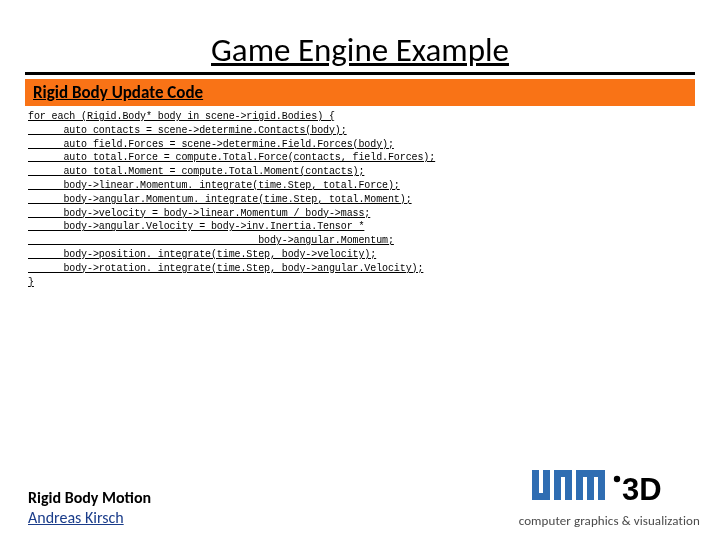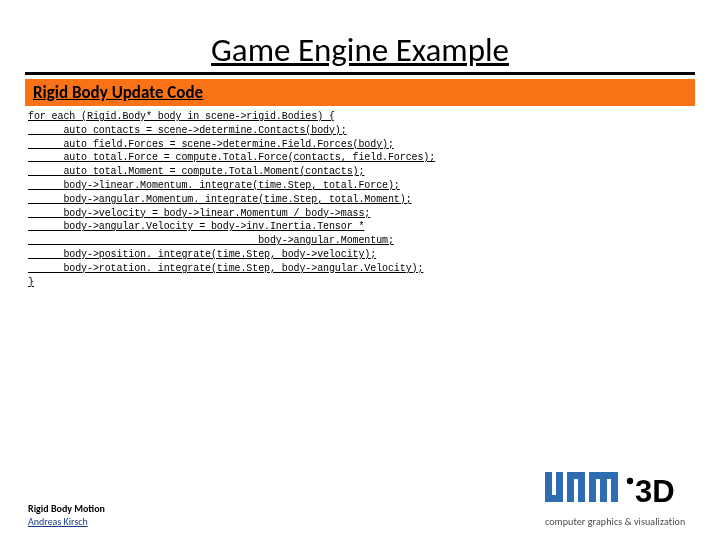--- a/index.html
+++ b/index.html
@@ -44,36 +44,36 @@
   .footer {
     position: absolute;
     bottom: 12px;
     left: 28px;
     right: 20px;
     display: flex;
     justify-content: space-between;
     align-items: flex-end;
   }
   .footer-left {
-    font-size: 10px;
+    font-size: 16px;
     line-height: 1.25;
   }
   .footer-left .line1 { font-weight: 700; }
   .footer-left .line2 { color: #1a3c8a; text-decoration: underline; }
   .footer-right {
     display: flex;
     flex-direction: column;
-    align-items: flex-start;
+    align-items: center;
   }
   .logo {
     width: 155px;
     height: 38px;
   }
   .tagline {
-    font-size: 10px;
+    font-size: 13px;
     color: #4a4a4a;
     margin-top: 1px;
     letter-spacing: 0.1px;
   }
 </style>
 </head>
 <body>
 
 <div class="slide">
   <h1 class="title">Game Engine Example</h1>

